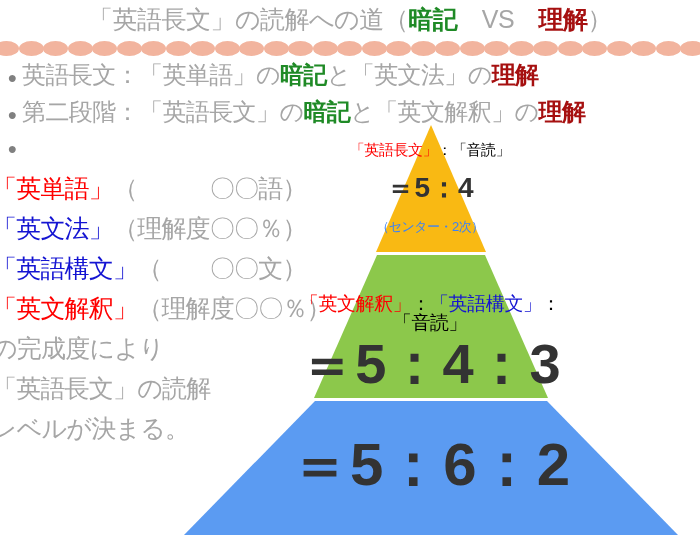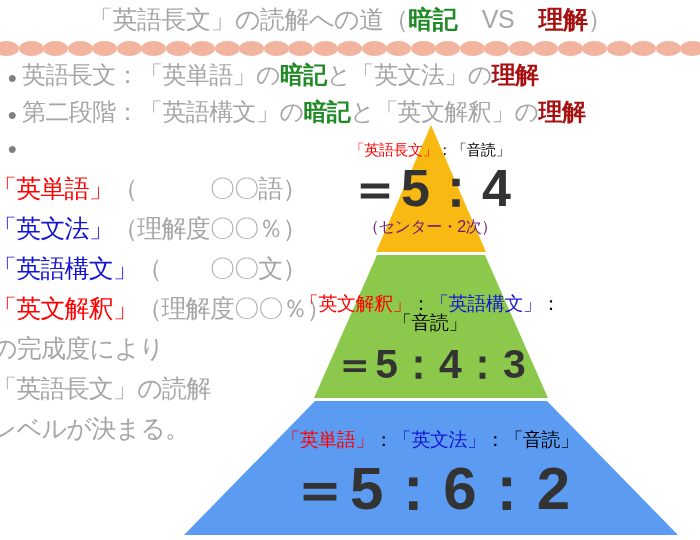--- a/index.html
+++ b/index.html
@@ -112,34 +112,34 @@
 
   .pyr-labels { position: absolute; left: 0; top: 0; width: 596px; height: 540px; }
   .pyr-block { position: absolute; text-align: center; white-space: nowrap; }
 
   
   #top-block { left: 300px; top: 140px; width: 260px; }
   #top-block .head {
     font-size: 15px; line-height: 20px; color: #000; letter-spacing: -0.4px;
   }
   #top-block .ratio {
-    font-size: 52px; line-height: 52px; color: #333333; font-weight: bold;
+    font-size: 28px; line-height: 52px; color: #333333; font-weight: bold;
     letter-spacing: 0px; margin-top: 2px;
   }
   #top-block .sub {
-    font-size: 16px; line-height: 18px; color: #701a75; letter-spacing: -0.5px; margin-top: 4px;
+    font-size: 13px; line-height: 18px; color: #3b82f6; letter-spacing: -0.5px; margin-top: 4px;
   }
 
   
   #mid-block { left: 285px; top: 294px; width: 290px; }
   #mid-block .head {
     font-size: 19px; line-height: 19px; color: #000; letter-spacing: -0.4px;
   }
   #mid-block .ratio {
-    font-size: 41px; line-height: 56px; color: #333333; font-weight: bold; margin-top: 4px;
+    font-size: 56px; line-height: 56px; color: #333333; font-weight: bold; margin-top: 4px;
   }
 
   
   #bot-block { left: 250px; top: 428px; width: 360px; }
   #bot-block .head {
     font-size: 19px; line-height: 24px; color: #000; letter-spacing: -0.4px;
   }
   #bot-block .ratio {
     font-size: 60px; line-height: 70px; color: #333333; font-weight: bold; margin-top: 2px;
   }
@@ -189,21 +189,21 @@
       <span class="dot" style="background: rgb(242, 180, 158);"></span>
     </div>
 
   <div class="bullets" id="bullets">
       <div class="bullet-row">
         <span class="marker">●</span>
         <span class="btext"><span>英語長文：「英単語」の</span><span class="g">暗記</span><span>と「英文法」の</span><span class="r">理解</span></span>
       </div>
       <div class="bullet-row">
         <span class="marker">●</span>
-        <span class="btext"><span>第二段階：「英語構文」の</span><span class="g">暗記</span><span>と「英文解釈」の</span><span class="r">理解</span></span>
+        <span class="btext"><span>第二段階：「英語長文」の</span><span class="g">暗記</span><span>と「英文解釈」の</span><span class="r">理解</span></span>
       </div>
       <div class="bullet-row">
         <span class="marker">●</span>
       </div>
     </div>
 
   <div class="leftlines" id="leftlines">
       <div class="leftline"><span class="kw-red">「英単語」</span><span>（　　　〇〇語）</span></div>
       <div class="leftline"><span class="kw-blue">「英文法」</span><span>（理解度〇〇％）</span></div>
       <div class="leftline"><span class="kw-blue">「英語構文」</span><span>（　　〇〇文）</span></div>
@@ -229,19 +229,18 @@
       <div class="sub">（センター・2次）</div>
     </div>
 
     <div class="pyr-block" id="mid-block">
       <div class="head" id="mid-head"><span class="t-red">「英文解釈」</span><span class="t-black">：</span><span class="t-blue">「英語構文」</span><span class="t-black">：</span></div>
       <div class="head" id="mid-head2"><span class="t-black">「音読」</span></div>
       <div class="ratio">＝5：4：3</div>
     </div>
 
     <div class="pyr-block" id="bot-block">
-      <div class="head" id="bot-head"><span class="t-red">「英単語」</span><span class="t-black">：</span><span class="t-blue">「英文法」</span><span class="t-black">：</span><span class="t-black">「音読」</span></div>
       <div class="ratio">＝5：6：2</div>
     </div>
 
   </div>
 
 </div>
 
 </body></html>

